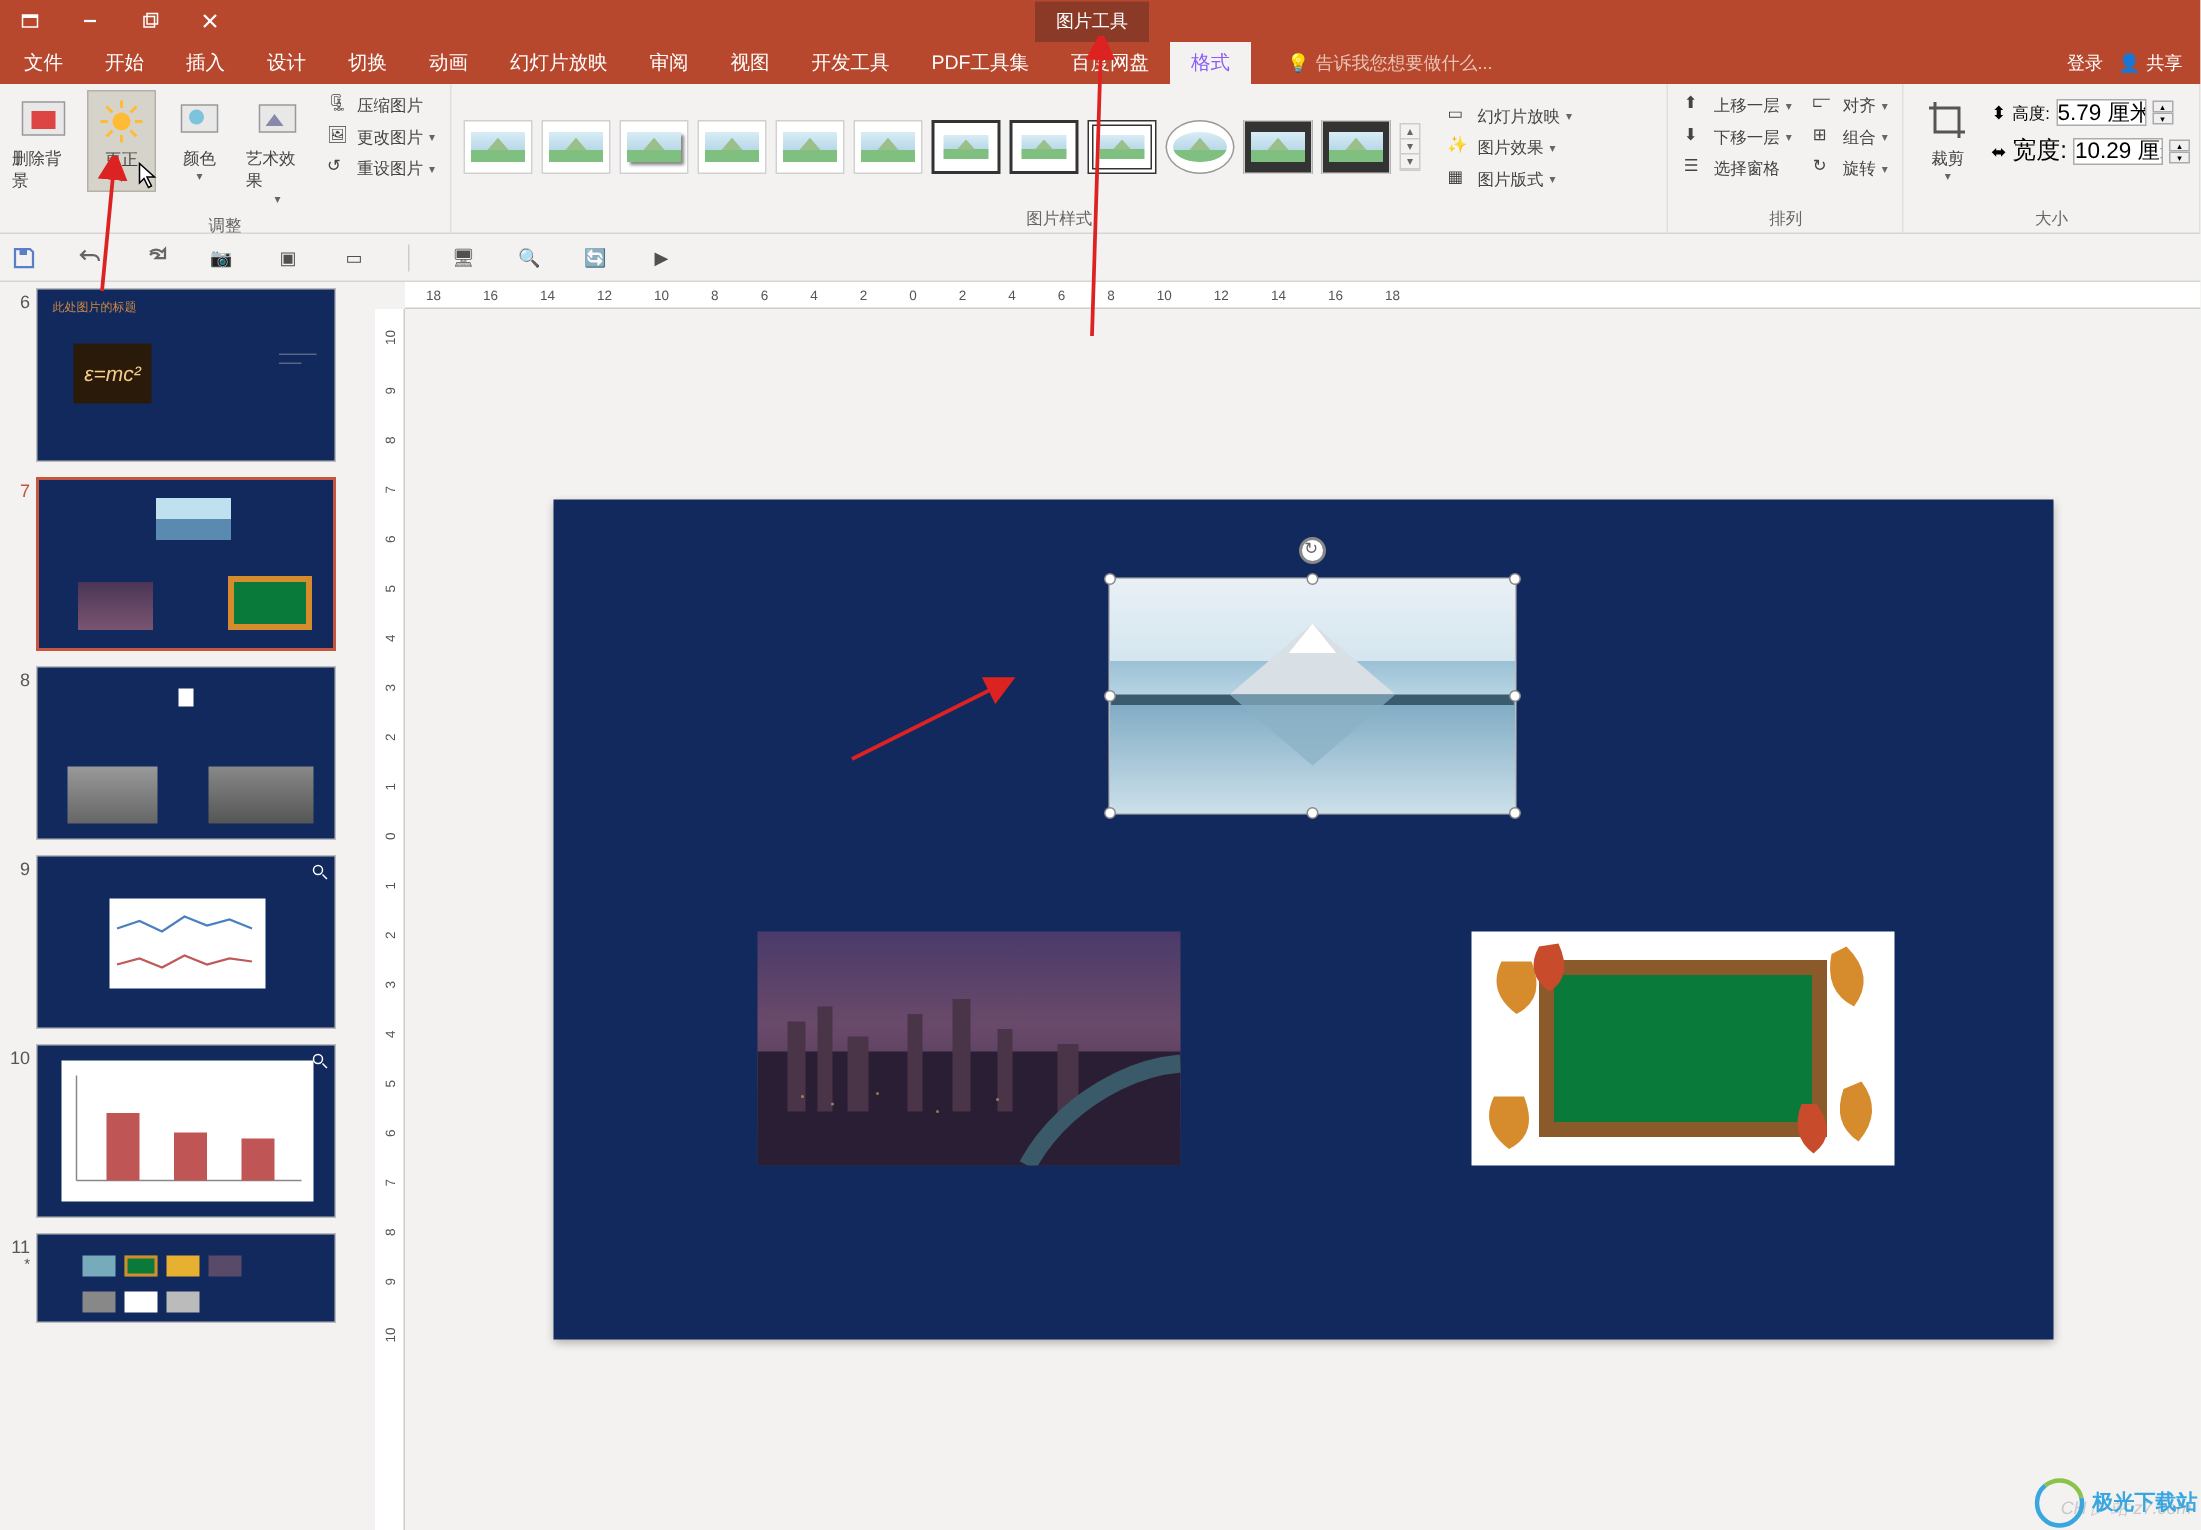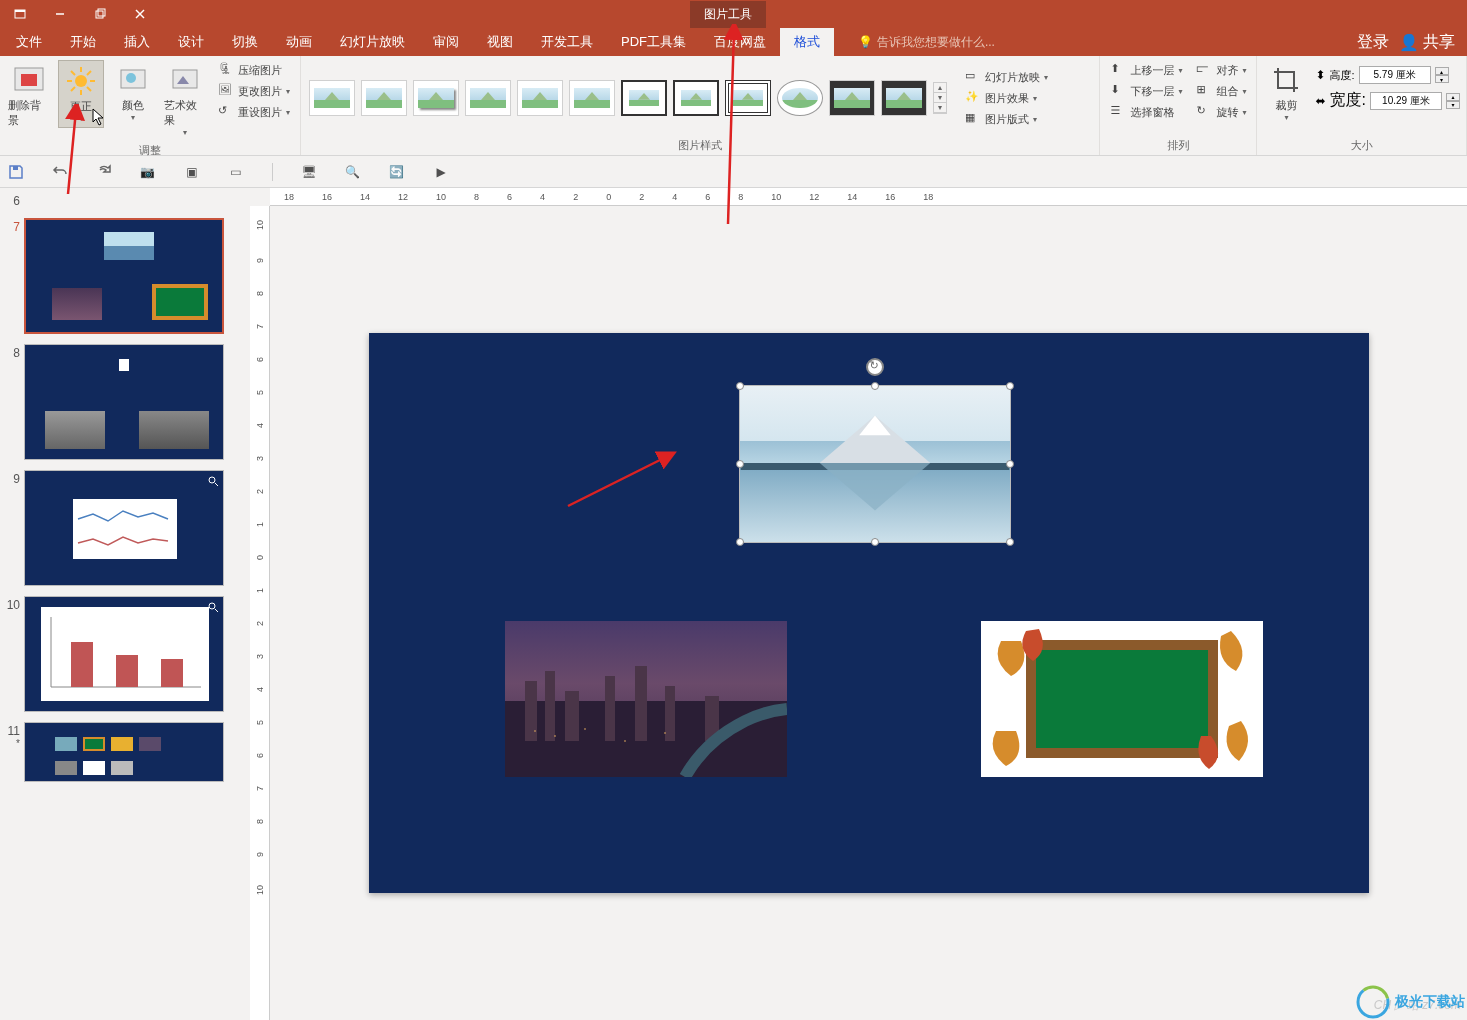--- a/index.html
+++ b/index.html
@@ -10,24 +10,24 @@
 .title-text { flex: 1; text-align: left; padding-left: 280px; font-size: 12px; color:#f5d9c8;}
 .context-tab-holder { position: absolute; left: 690px; top: 0; height: 28px; display:flex; align-items:center; }
 .context-tab { background: #8b3a28; color: #fff; padding: 5px 14px; font-size: 12px; }
 .win-controls { display: flex; align-items: center; gap: 0; }
 .win-btn { width: 40px; height: 28px; display:flex; align-items:center; justify-content:center; color:#fff; font-size: 14px;}
 .win-btn svg { width:12px; height:12px; }
 
 
 .ribbon-tabs { background: #b7482e; height: 28px; display: flex; align-items: center; color: #fff; padding: 0 2px; }
 .tab { padding: 5px 14px; font-size: 13px; cursor: pointer; color:#fff;}
-.tab.active { background: #f3f2f1; color: #1d4ed8; }
+.tab.active { background: #f3f2f1; color: #8b5cf6; }
 .tell-me { color: #e8c4b5; margin-left: 24px; font-size: 12px; display:flex; align-items:center; gap:4px;}
 .right-tabs { margin-left: auto; display:flex; align-items:center; gap:10px; padding-right:10px;}
-.share-btn { color:#fff; font-size:16px; display:flex; align-items:center; gap:4px;}
+.share-btn { color:#fff; font-size:12px; display:flex; align-items:center; gap:4px;}
 
 
 .ribbon { background: #f3f2f1; height: 100px; display: flex; border-bottom: 1px solid #d6d6d6; }
 .group { border-right: 1px solid #e1dfdd; padding: 4px 6px 2px; display:flex; flex-direction:column; }
 .group-inner { display: flex; flex: 1; align-items: flex-start; gap: 6px; }
 .group-label { text-align:center; font-size: 11px; color:#666; padding-top:2px;}
 .big-btn { display: flex; flex-direction: column; align-items: center; justify-content: flex-start; width: 46px; padding: 4px 2px; font-size:11px; color:#444; cursor:pointer;}
 .big-btn.active { background: #d6d3cb; border:1px solid #b5b1a6;}
 .big-icon { width: 32px; height: 32px; display:flex; align-items:center; justify-content:center; margin-bottom: 2px;}
 .small-row { display:flex; align-items:center; gap:4px; font-size:11px; color:#444; padding:2px 4px; cursor:pointer; white-space:nowrap;}
@@ -41,21 +41,21 @@
 .style-thumb.frame1 { border:2px solid #333; padding:2px;}
 .style-thumb.frame2 { border:4px double #333;}
 .style-thumb.fill { background:#333;}
 .style-thumb.oval { border-radius:50%; border:1px solid #999;}
 .thumb-inner { width:80%; height:60%; background:linear-gradient(to top, #7fbf7f 40%, #b8d8e8 40%, #d8ecf5 100%); position:relative;}
 .thumb-inner::after { content:''; position:absolute; left:30%; top:20%; width:40%; height:40%; background:#9abf8a; clip-path:polygon(50% 0, 100% 100%, 0 100%);}
 .gallery-scroll { display:flex; flex-direction:column; width:14px; border:1px solid #ccc;}
 .gallery-scroll div{ flex:1; display:flex; align-items:center; justify-content:center; font-size:8px; color:#666; border-bottom:1px solid #ccc;}
 
 
-.size-input { width:72px; height:18px; border:1px solid #ababab; font-size:10px; text-align:center; background:#fff;}
+.size-input { width:60px; height:18px; border:1px solid #ababab; font-size:15px; text-align:center; background:#fff;}
 .spinner { display:flex; flex-direction:column; }
 .spinner div { width:14px; height:8px; border:1px solid #ababab; font-size:6px; display:flex; align-items:center; justify-content:center; background:#f0f0f0;}
 
 
 .qat { height: 32px; background:#f3f2f1; border-bottom:1px solid #d6d6d6; display:flex; align-items:center; padding:0 8px; gap:28px;}
 .qat-btn { width:16px; height:16px; display:flex; align-items:center; justify-content:center; color:#505050;}
 .qat-sep { width:1px; height:18px; background:#ccc;}
 
 
 .work { display:flex; height: calc(1020px - 28px - 28px - 100px - 32px); }
@@ -384,20 +384,25 @@
   <div class="qat-btn">🔍</div>
   <div class="qat-btn">🔄</div>
   <div class="qat-btn">▶</div>
 </div>
 
 <div class="work">
 
   <div class="thumbs">
     <div class="thumb-item">
       <div class="thumb-no">6</div>
+      <div class="slide-prev">
+        <div style="position:absolute; left:10px; top:6px; font-size:8px; color:#cc8844;">此处图片的标题</div>
+        <div style="position:absolute; left:24px; top:36px; width:52px; height:40px; background:#2a1a0a; display:flex; align-items:center; justify-content:center; color:#f5cc88; font-style:italic; font-size:14px;">ε=mc²</div>
+        <div style="position:absolute; right:12px; top:40px; font-size:5px; color:#ccc;">—————<br>———</div>
+      </div>
     </div>
     <div class="thumb-item">
       <div class="thumb-no" style="color:#c8553d;">7</div>
       <div class="slide-prev selected">
         <div style="position:absolute; left:78px; top:12px; width:50px; height:28px; background:linear-gradient(#bfe0ee 50%,#5a8ab0 50%);"></div>
         <div style="position:absolute; left:26px; bottom:12px; width:50px; height:32px; background:linear-gradient(#4a3555,#7a5570);"></div>
         <div style="position:absolute; right:14px; bottom:12px; width:56px; height:36px; background:#0a7a3a; border:4px solid #d68c2c;"></div>
       </div>
     </div>
     <div class="thumb-item">

